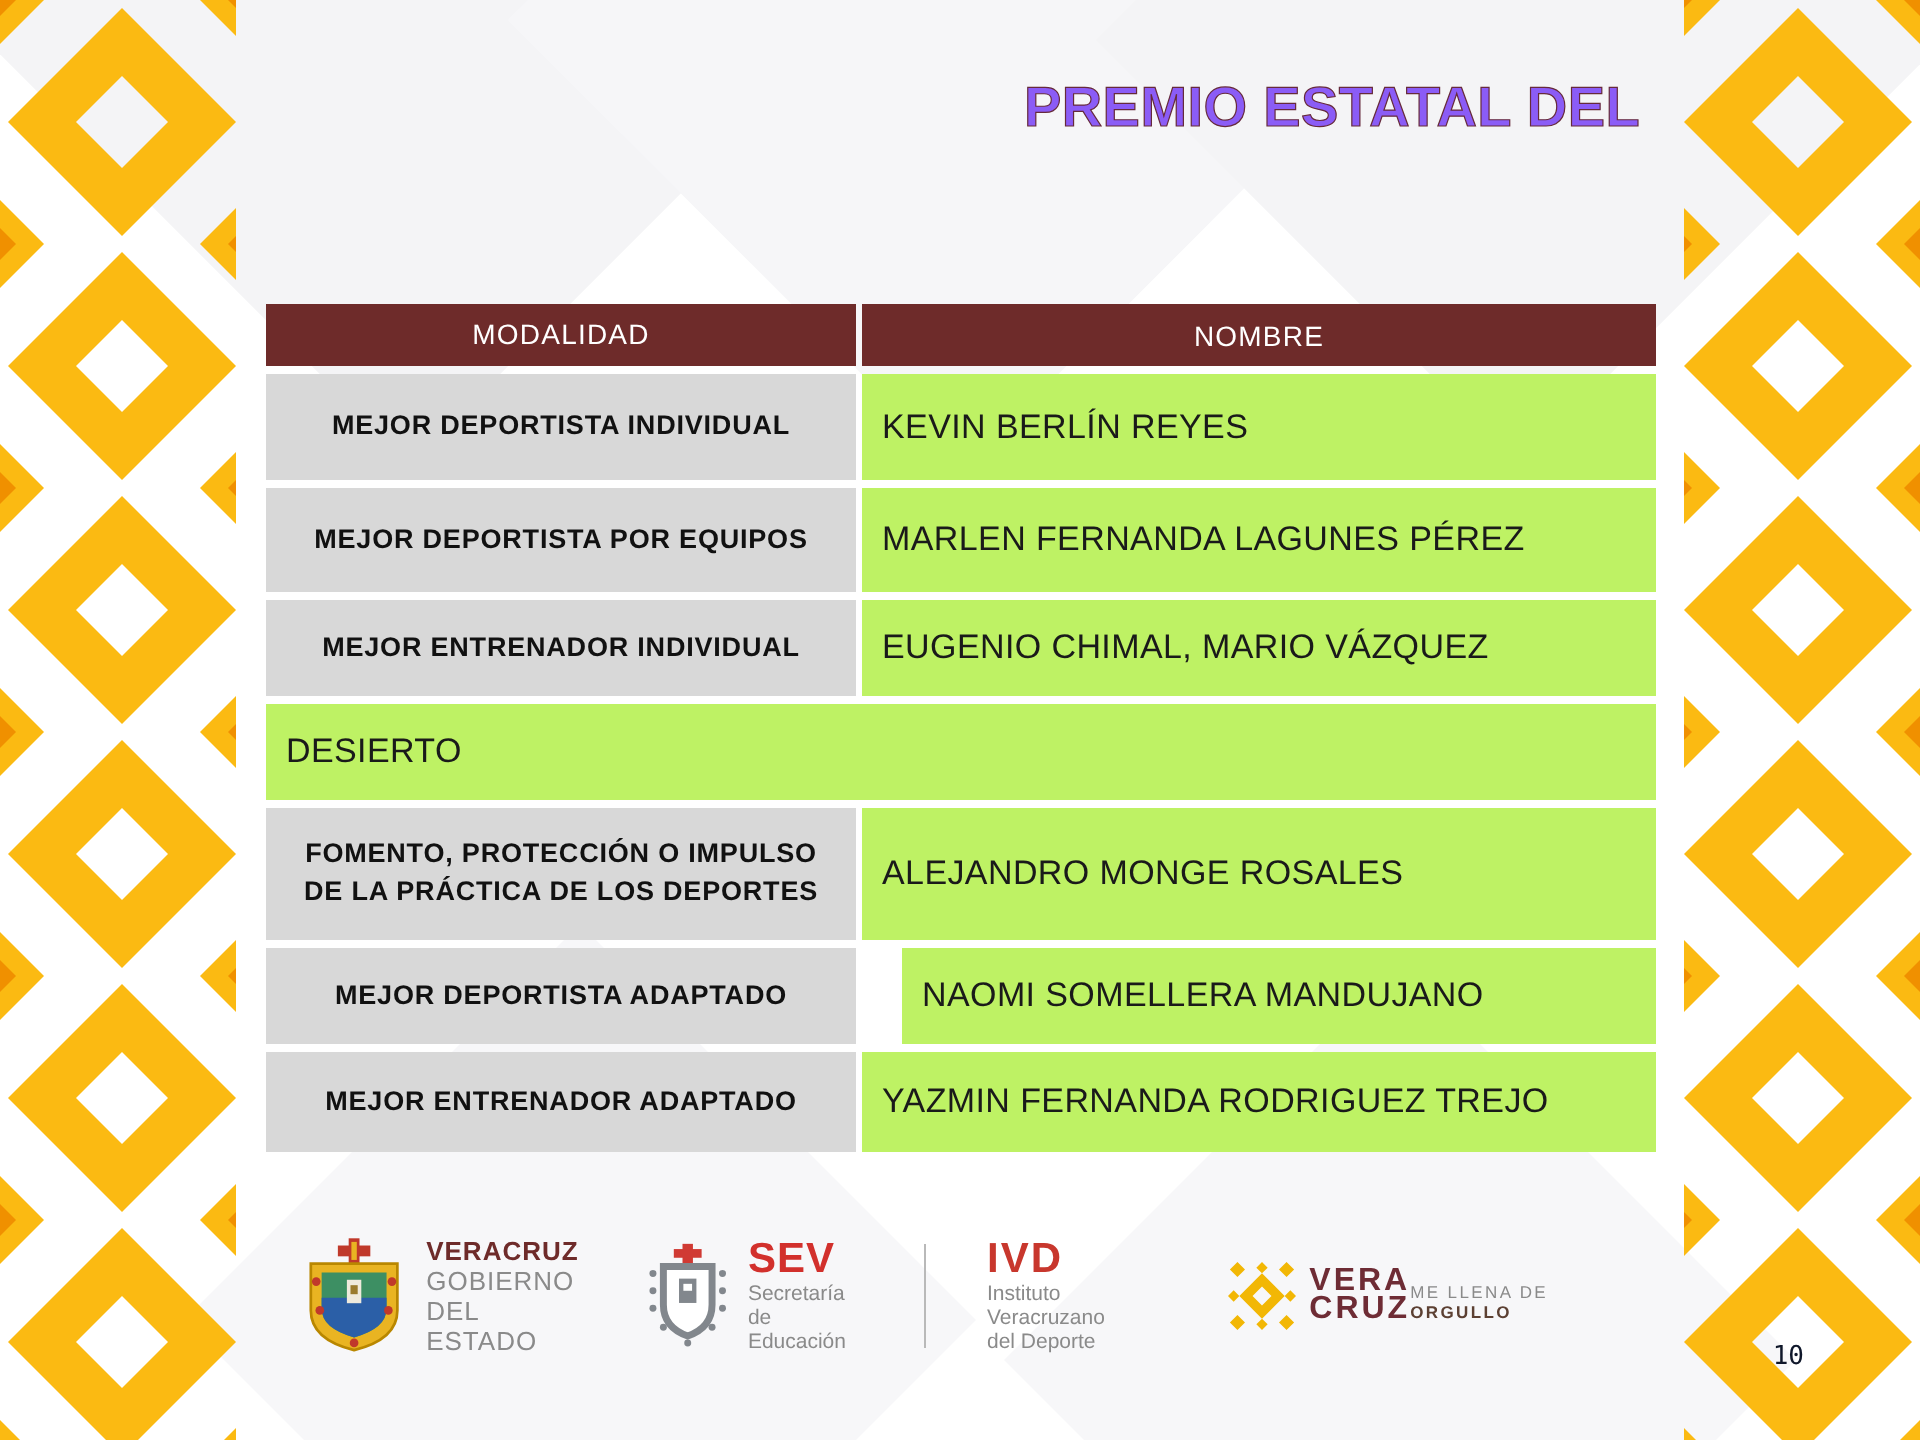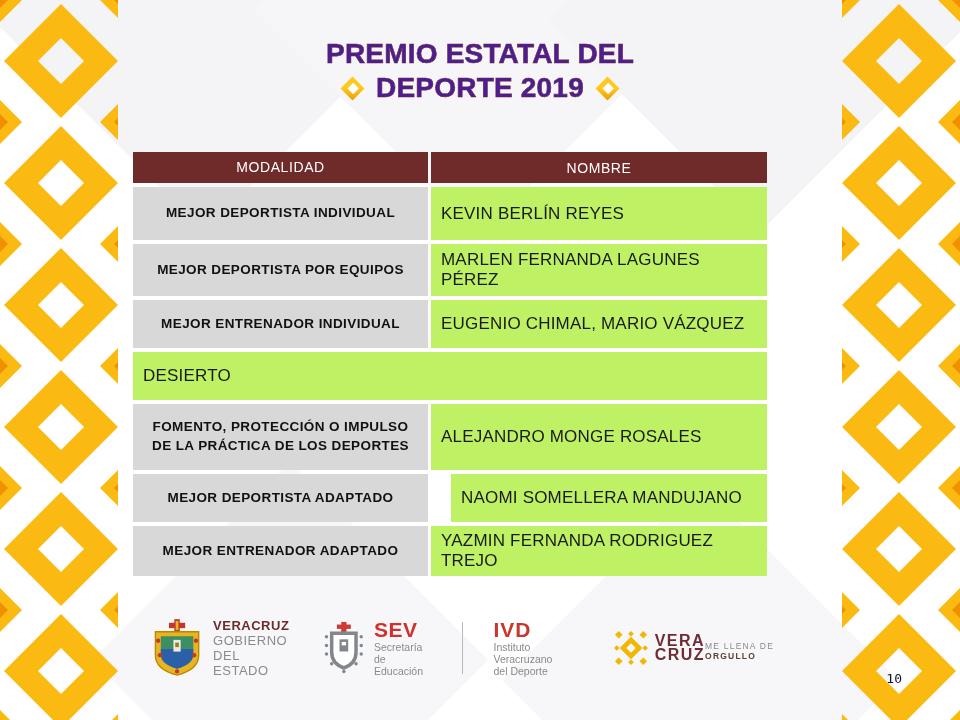--- a/index.html
+++ b/index.html
@@ -13,33 +13,33 @@
   .wm1{width:300px;height:300px;left:55px;top:-130px;}
   .wm2{width:320px;height:320px;left:320px;top:-150px;background:#f6f6f8;}
   .wm3{width:300px;height:300px;left:610px;top:-130px;}
   .wm4{width:280px;height:280px;left:150px;top:520px;background:#f7f7f9;}
   .wm5{width:280px;height:280px;left:560px;top:540px;background:#f7f7f9;}
   
   .border-strip{position:absolute;top:0;height:720px;width:118px;}
   .border-left{left:0;}
   .border-right{right:0;transform:scaleX(-1);}
   
-  .title{position:absolute;left:140px;right:140px;top:38px;text-align:center;
-    color:#4c1d95;font-weight:bold;}
+  .title{position:absolute;left:140px;right:140px;top:38px;text-align:right;
+    color:#8b5cf6;font-weight:bold;}
   .title .line1{font-size:28px;line-height:32px;letter-spacing:.2px;
     -webkit-text-stroke:.6px #662A3B;}
   .title .line2-wrap{display:flex;align-items:center;justify-content:center;gap:15px;margin-top:2px;}
   .title .line2{font-size:28px;line-height:32px;letter-spacing:.2px;
     -webkit-text-stroke:.6px #662A3B;}
   .diamond{position:relative;width:17px;height:17px;flex:0 0 17px;
     background:linear-gradient(135deg,#FFC81E 50%,#EC9C00 100%);
     transform:rotate(45deg);}
   .diamond::after{content:"";position:absolute;left:5px;top:4px;right:4px;bottom:5px;background:#fff;}
   
-  .award-table{position:absolute;left:133px;top:152px;width:634px;}
+  .award-table{position:absolute;left:133px;top:152px;width:695px;}
   .trow{display:flex;gap:3px;margin-bottom:4px;}
   .thead .cell{background:#6E2B2A;color:#ffffff;font-size:14px;letter-spacing:.6px;
     display:flex;align-items:center;justify-content:center;height:31px;}
   .cell-mod{width:295px;flex:0 0 295px;background:#D8D8D8;display:flex;align-items:center;
     justify-content:center;text-align:center;font-weight:bold;font-size:13.5px;
     letter-spacing:.4px;line-height:1.4;color:#111;padding:2px 14px;box-sizing:border-box;}
   .cell-nom{flex:1;background:#bef264;display:flex;align-items:center;
     font-size:17px;color:#1a1a1a;padding:2px 8px 2px 10px;box-sizing:border-box;letter-spacing:.2px;}
   .thead .cell-mod,.thead .cell-nom{background:#6E2B2A;font-weight:normal;justify-content:center;padding:0;}
   .r1{height:53px;} .r2{height:52px;} .r3{height:48px;} .r4{height:48px;}
@@ -87,25 +87,20 @@
 
   <svg class="border-strip border-left" viewBox="0 0 118 720" preserveAspectRatio="none">
     <rect width="118" height="720" fill="url(#greca)"></rect>
   </svg>
   <svg class="border-strip border-right" viewBox="0 0 118 720" preserveAspectRatio="none">
     <rect width="118" height="720" fill="url(#greca)"></rect>
   </svg>
 
   <header class="title">
     <div class="line1">PREMIO ESTATAL DEL</div>
-    <div class="line2-wrap">
-      <span class="diamond"></span>
-      <span class="line2">DEPORTE 2019</span>
-      <span class="diamond"></span>
-    </div>
   </header>
 
   <div class="award-table">
     <div class="trow thead">
       <div class="cell cell-mod">MODALIDAD</div>
       <div class="cell cell-nom">NOMBRE</div>
     </div>
     <div class="trow r1">
       <div class="cell-mod">MEJOR DEPORTISTA INDIVIDUAL</div>
       <div class="cell-nom">KEVIN BERLÍN REYES</div>

